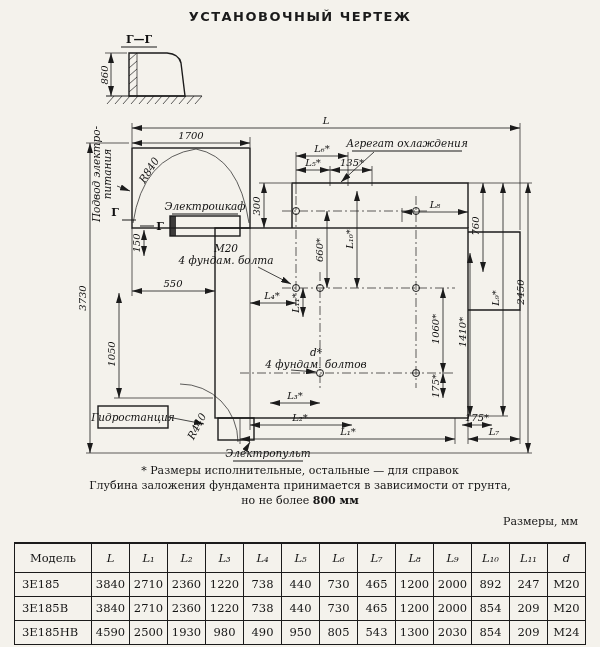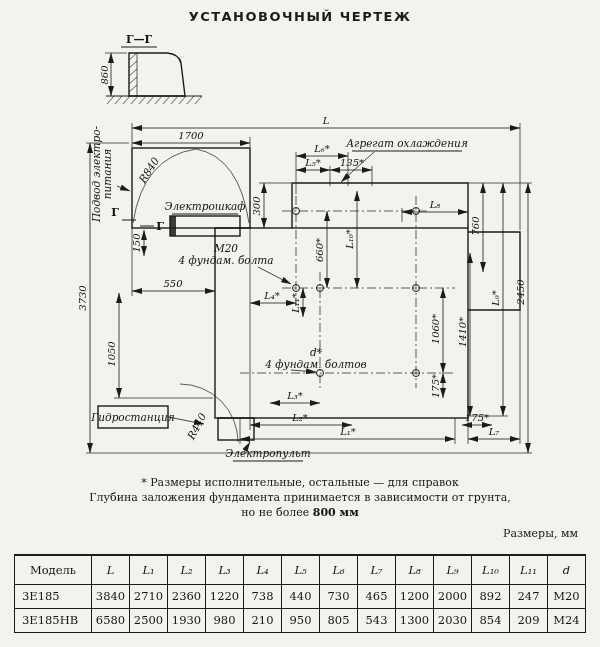--- a/index.html
+++ b/index.html
@@ -19,21 +19,21 @@
   .th{fill:none;stroke:#1b1b1b;stroke-width:0.7;}
   .ht{fill:none;stroke:#1b1b1b;stroke-width:1;}
   .dm{fill:none;stroke:#1b1b1b;stroke-width:0.8;marker-start:url(#arr);marker-end:url(#arr);}
   .ld{fill:none;stroke:#1b1b1b;stroke-width:0.8;marker-end:url(#arr);}
   .dd{fill:none;stroke:#1b1b1b;stroke-width:0.7;stroke-dasharray:9 3 2 3;}
   text{fill:#111;}
   .dt{font:italic 10px "DejaVu Serif",serif;}
   .lb{font:italic 10.5px "DejaVu Serif",serif;}
   .gm{font:bold 11px "DejaVu Serif",serif;}
   
-  .notes{margin-top:12px;text-align:center;font-size:11px;line-height:1.35;}
+  .notes{margin-top:0;text-align:center;font-size:11px;line-height:1.35;}
   .units{margin:6px 22px 2px 0;text-align:right;font-size:11px;padding-left:24px;}
   
   table.spec{
     width:572px;margin:14px 14px;border-collapse:collapse;
     font-size:11.5px;table-layout:fixed;
   }
   table.spec th,table.spec td{
     border:1px solid #1b1b1b;text-align:center;padding:3px 1px;
   }
   table.spec{border:1.5px solid #1b1b1b;border-top:2.5px double #1b1b1b;}
@@ -296,26 +296,42 @@
       <td>440</td>
       <td>730</td>
       <td>465</td>
       <td>1200</td>
       <td>2000</td>
       <td>892</td>
       <td>247</td>
       <td>М20</td>
     </tr>
     <tr>
+      <td class="model">3Е185В</td>
+      <td>3840</td>
+      <td>2710</td>
+      <td>2360</td>
+      <td>1220</td>
+      <td>738</td>
+      <td>440</td>
+      <td>730</td>
+      <td>465</td>
+      <td>1200</td>
+      <td>2000</td>
+      <td>854</td>
+      <td>209</td>
+      <td>М20</td>
+    </tr>
+    <tr>
       <td class="model">3Е185НВ</td>
-      <td>6580</td>
+      <td>4590</td>
       <td>2500</td>
       <td>1930</td>
       <td>980</td>
-      <td>210</td>
+      <td>490</td>
       <td>950</td>
       <td>805</td>
       <td>543</td>
       <td>1300</td>
       <td>2030</td>
       <td>854</td>
       <td>209</td>
       <td>М24</td>
     </tr>
   </tbody>

